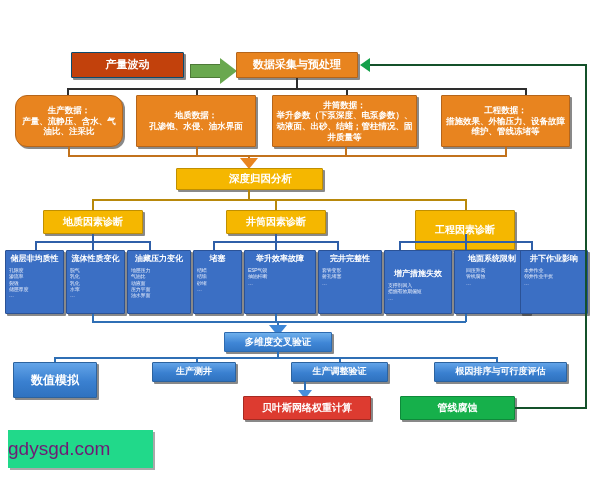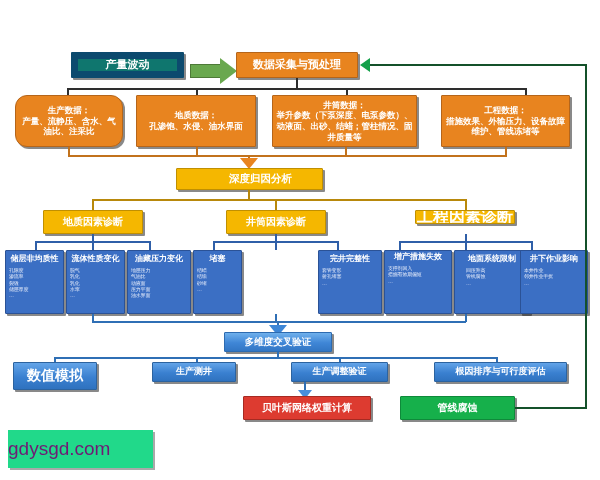--- a/index.html
+++ b/index.html
@@ -20,21 +20,21 @@
     align-items:center;
     justify-content:center;
     text-align:center;
     color:#ffffff;
     font-weight:bold;
     line-height:1.25;
     border-radius:1px;
     box-shadow:2px 2px 0 rgba(40,40,40,0.55);
     overflow:hidden;
   }
-  .n-green{background:#0f766e;border:7px solid #0c4a6e;}
+  .n-green{background:#c2410c;border:1px solid #0c4a6e;}
   .n-orange{background:#e8841f;border:1px solid #b5651a;}
   .n-yellow{background:#f5b700;border:1px solid #c08f00;}
   .n-blue{background:#3b6fc4;border:1px solid #2b5296;}
   .n-ltblue{background:#3d86d6;border:1px solid #2c639f;
     background-image:linear-gradient(180deg,#63a4e8 0%,#3a80d0 55%,#2f72bf 100%);}
   .n-validate{background:#4a8fdc;border:1px solid #2d6bb0;
     background-image:linear-gradient(180deg,#6fb0ec 0%,#3f86d6 55%,#3276c4 100%);}
   .n-red{background:#dd3b30;border:1px solid #a62a22;}
   .n-greenbright{background:#16b04b;border:1px solid #0e8a3a;}
 
@@ -137,21 +137,21 @@
   <div class="conn yellow" style="left:92px;top:199px;width:2px;height:11px;"></div>
   <div class="conn yellow" style="left:275px;top:199px;width:2px;height:11px;"></div>
   <div class="conn yellow" style="left:465px;top:199px;width:2px;height:11px;"></div>
 
   <div class="node n-yellow" style="left:43px;top:210px;width:100px;height:24px;font-size:10px;">
     <span class="title">地质因素诊断</span>
   </div>
   <div class="node n-yellow" style="left:226px;top:210px;width:100px;height:24px;font-size:10px;">
     <span class="title">井筒因素诊断</span>
   </div>
-  <div class="node n-yellow" style="left:415px;top:210px;width:100px;height:14px;font-size:16px;">
+  <div class="node n-yellow" style="left:415px;top:210px;width:100px;height:40px;font-size:10px;">
     <span class="title">工程因素诊断</span>
   </div>
 
   <div class="conn blue" style="left:92px;top:234px;width:2px;height:7px;"></div>
   <div class="conn blue" style="left:35px;top:241px;width:116px;height:2px;"></div>
   <div class="conn blue" style="left:35px;top:241px;width:2px;height:9px;"></div>
   <div class="conn blue" style="left:92px;top:241px;width:2px;height:9px;"></div>
   <div class="conn blue" style="left:149px;top:241px;width:2px;height:9px;"></div>
 
   <div class="conn blue" style="left:275px;top:234px;width:2px;height:7px;"></div>
@@ -190,27 +190,33 @@
 压力平面
 油水界面</span>
   </div>
   <div class="node n-blue" style="left:193px;top:250px;width:49px;height:64px;font-size:8px;padding:3px 3px;justify-content:flex-start;">
     <span class="title">堵塞</span>
     <span class="sub" style="font-size:5px;white-space:pre-line;margin-top:3px;">结蜡
 结垢
 砂堵
 …</span>
   </div>
+  <div class="node n-blue" style="left:244px;top:250px;width:72px;height:64px;font-size:8px;padding:3px 3px;justify-content:flex-start;">
+    <span class="title">举升效率故障</span>
+    <span class="sub" style="font-size:5px;white-space:pre-line;margin-top:3px;">ESP气锁
+抽油杆断
+…</span>
+  </div>
   <div class="node n-blue" style="left:318px;top:250px;width:64px;height:64px;font-size:8px;padding:3px 3px;justify-content:flex-start;">
     <span class="title">完井完整性</span>
     <span class="sub" style="font-size:5px;white-space:pre-line;margin-top:3px;">套管变形
 射孔堵塞
 …</span>
   </div>
-  <div class="node n-blue" style="left:384px;top:250px;width:68px;height:64px;font-size:8px;padding:1px 3px;justify-content:flex-start;">
+  <div class="node n-blue" style="left:384px;top:250px;width:68px;height:64px;font-size:8px;padding:18px 3px;justify-content:flex-start;">
     <span class="title">增产措施失效</span>
     <span class="sub" style="font-size:5px;white-space:pre-line;margin-top:3px;">支撑剂回入
 措施有效期偏短
 …</span>
   </div>
   <div class="node n-blue" style="left:454px;top:250px;width:76px;height:64px;font-size:8px;padding:3px 11px;justify-content:flex-start;">
     <span class="title">地面系统限制</span>
     <span class="sub" style="font-size:5px;white-space:pre-line;margin-top:3px;">回压升高
 管线腐蚀
 …</span>
@@ -233,21 +239,21 @@
     <span class="title">多维度交叉验证</span>
   </div>
 
   <div class="conn ltblue" style="left:277px;top:352px;width:2px;height:5px;"></div>
   <div class="conn ltblue" style="left:54px;top:357px;width:444px;height:2px;"></div>
   <div class="conn ltblue" style="left:54px;top:357px;width:2px;height:6px;"></div>
   <div class="conn ltblue" style="left:196px;top:357px;width:2px;height:6px;"></div>
   <div class="conn ltblue" style="left:339px;top:357px;width:2px;height:6px;"></div>
   <div class="conn ltblue" style="left:496px;top:357px;width:2px;height:6px;"></div>
 
-  <div class="node n-ltblue" style="left:13px;top:362px;width:84px;height:28px;font-size:14px;">
+  <div class="node n-ltblue" style="left:13px;top:362px;width:84px;height:36px;font-size:12px;">
     <span class="title">数值模拟</span>
   </div>
   <div class="node n-ltblue" style="left:152px;top:362px;width:84px;height:20px;font-size:9px;">
     <span class="title">生产测井</span>
   </div>
   <div class="node n-ltblue" style="left:291px;top:362px;width:97px;height:20px;font-size:9px;">
     <span class="title">生产调整验证</span>
   </div>
   <div class="node n-ltblue" style="left:434px;top:362px;width:133px;height:20px;font-size:9px;">
     <span class="title">根因排序与可行度评估</span>

